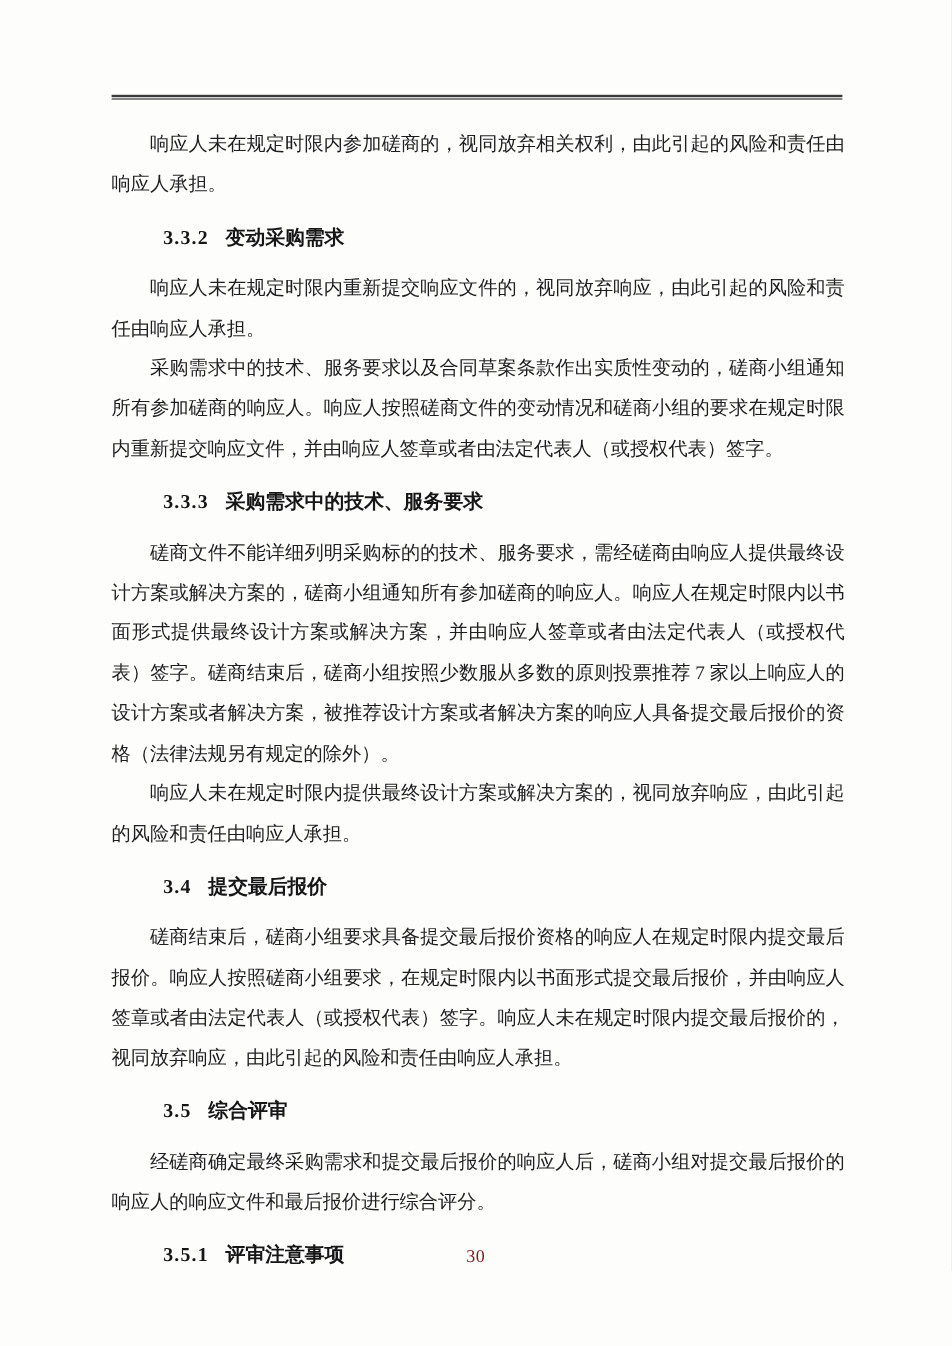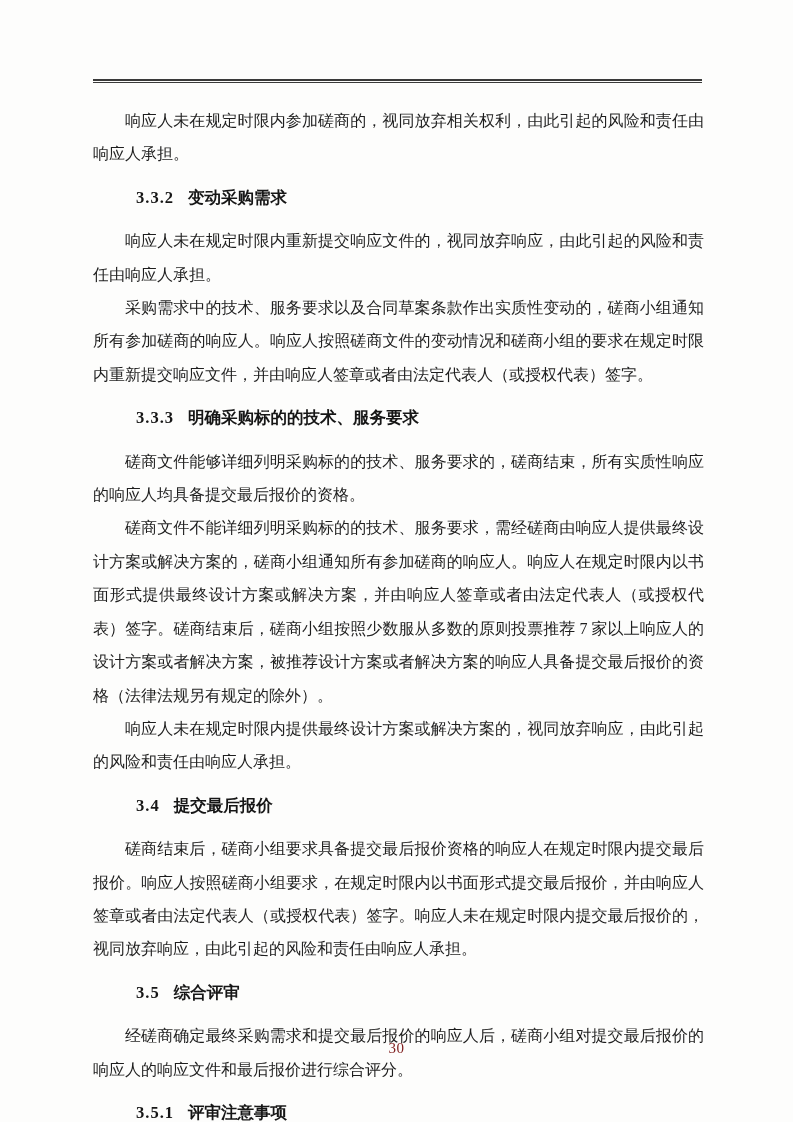--- a/index.html
+++ b/index.html
@@ -74,23 +74,22 @@
   <div class="content">
 
     <p class="para">响应人未在规定时限内参加磋商的，视同放弃相关权利，由此引起的风险和责任由响应人承担。</p>
 
     <p class="heading"><span class="h-num">3.3.2</span><span class="h-title">变动采购需求</span></p>
 
     <p class="para">响应人未在规定时限内重新提交响应文件的，视同放弃响应，由此引起的风险和责任由响应人承担。</p>
 
     <p class="para">采购需求中的技术、服务要求以及合同草案条款作出实质性变动的，磋商小组通知所有参加磋商的响应人。响应人按照磋商文件的变动情况和磋商小组的要求在规定时限内重新提交响应文件，并由响应人签章或者由法定代表人（或授权代表）签字。</p>
 
-    <p class="heading"><span class="h-num">3.3.3</span><span class="h-title">明确采购标的的技术、服务要求</span></p>
+    <p class="heading"><span class="h-num">3.3.3</span><span class="h-title">采购需求中的技术、服务要求</span></p>
 
-    <p class="para">磋商文件能够详细列明采购标的的技术、服务要求的，磋商结束，所有实质性响应的响应人均具备提交最后报价的资格。</p>
 
     <p class="para">磋商文件不能详细列明采购标的的技术、服务要求，需经磋商由响应人提供最终设计方案或解决方案的，磋商小组通知所有参加磋商的响应人。响应人在规定时限内以书面形式提供最终设计方案或解决方案，并由响应人签章或者由法定代表人（或授权代表）签字。磋商结束后，磋商小组按照少数服从多数的原则投票推荐 7 家以上响应人的设计方案或者解决方案，被推荐设计方案或者解决方案的响应人具备提交最后报价的资格（法律法规另有规定的除外）。</p>
 
     <p class="para">响应人未在规定时限内提供最终设计方案或解决方案的，视同放弃响应，由此引起的风险和责任由响应人承担。</p>
 
     <p class="heading"><span class="h-num">3.4</span><span class="h-title">提交最后报价</span></p>
 
     <p class="para">磋商结束后，磋商小组要求具备提交最后报价资格的响应人在规定时限内提交最后报价。响应人按照磋商小组要求，在规定时限内以书面形式提交最后报价，并由响应人签章或者由法定代表人（或授权代表）签字。响应人未在规定时限内提交最后报价的，视同放弃响应，由此引起的风险和责任由响应人承担。</p>
 
     <p class="heading"><span class="h-num">3.5</span><span class="h-title">综合评审</span></p>

